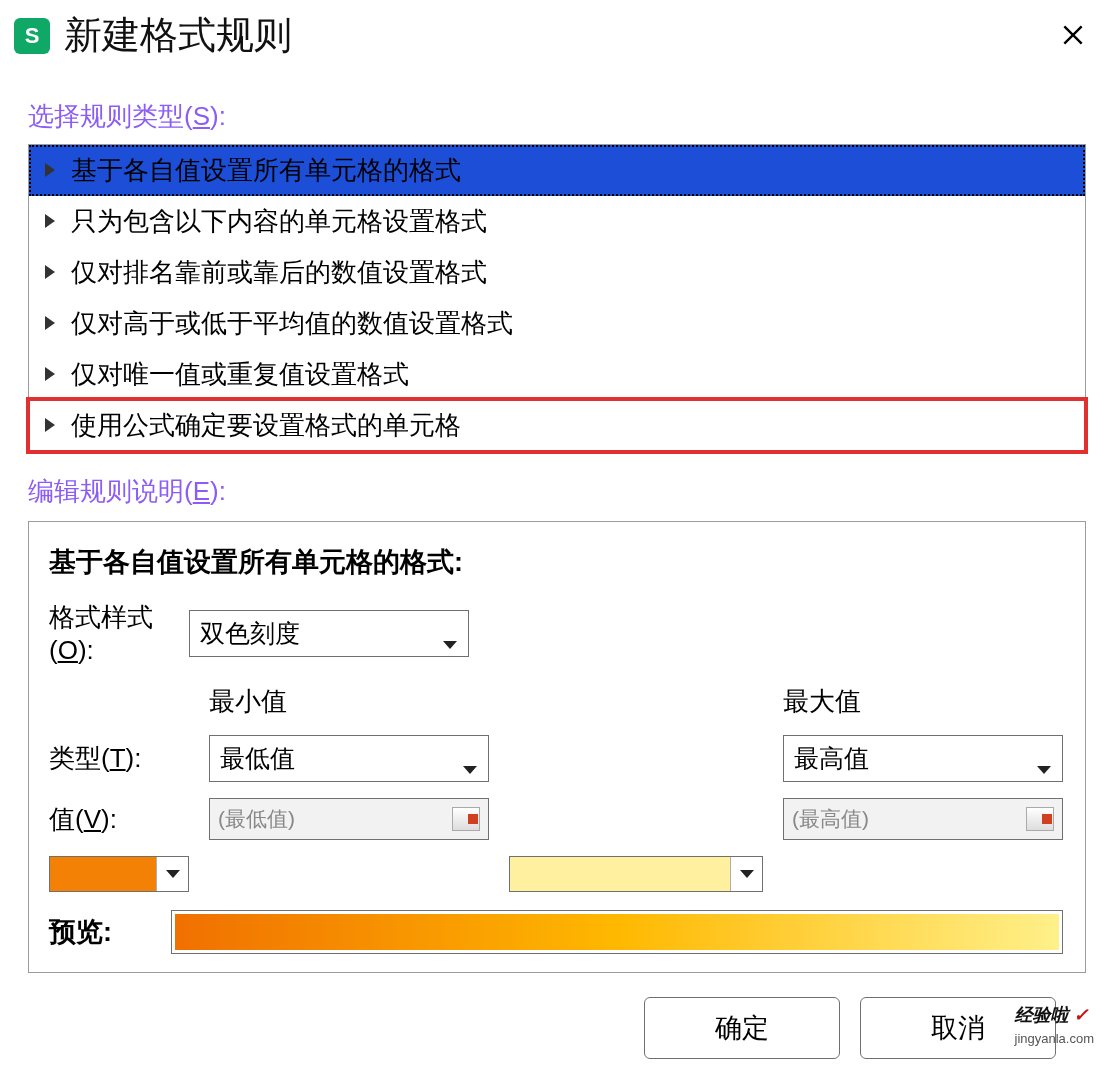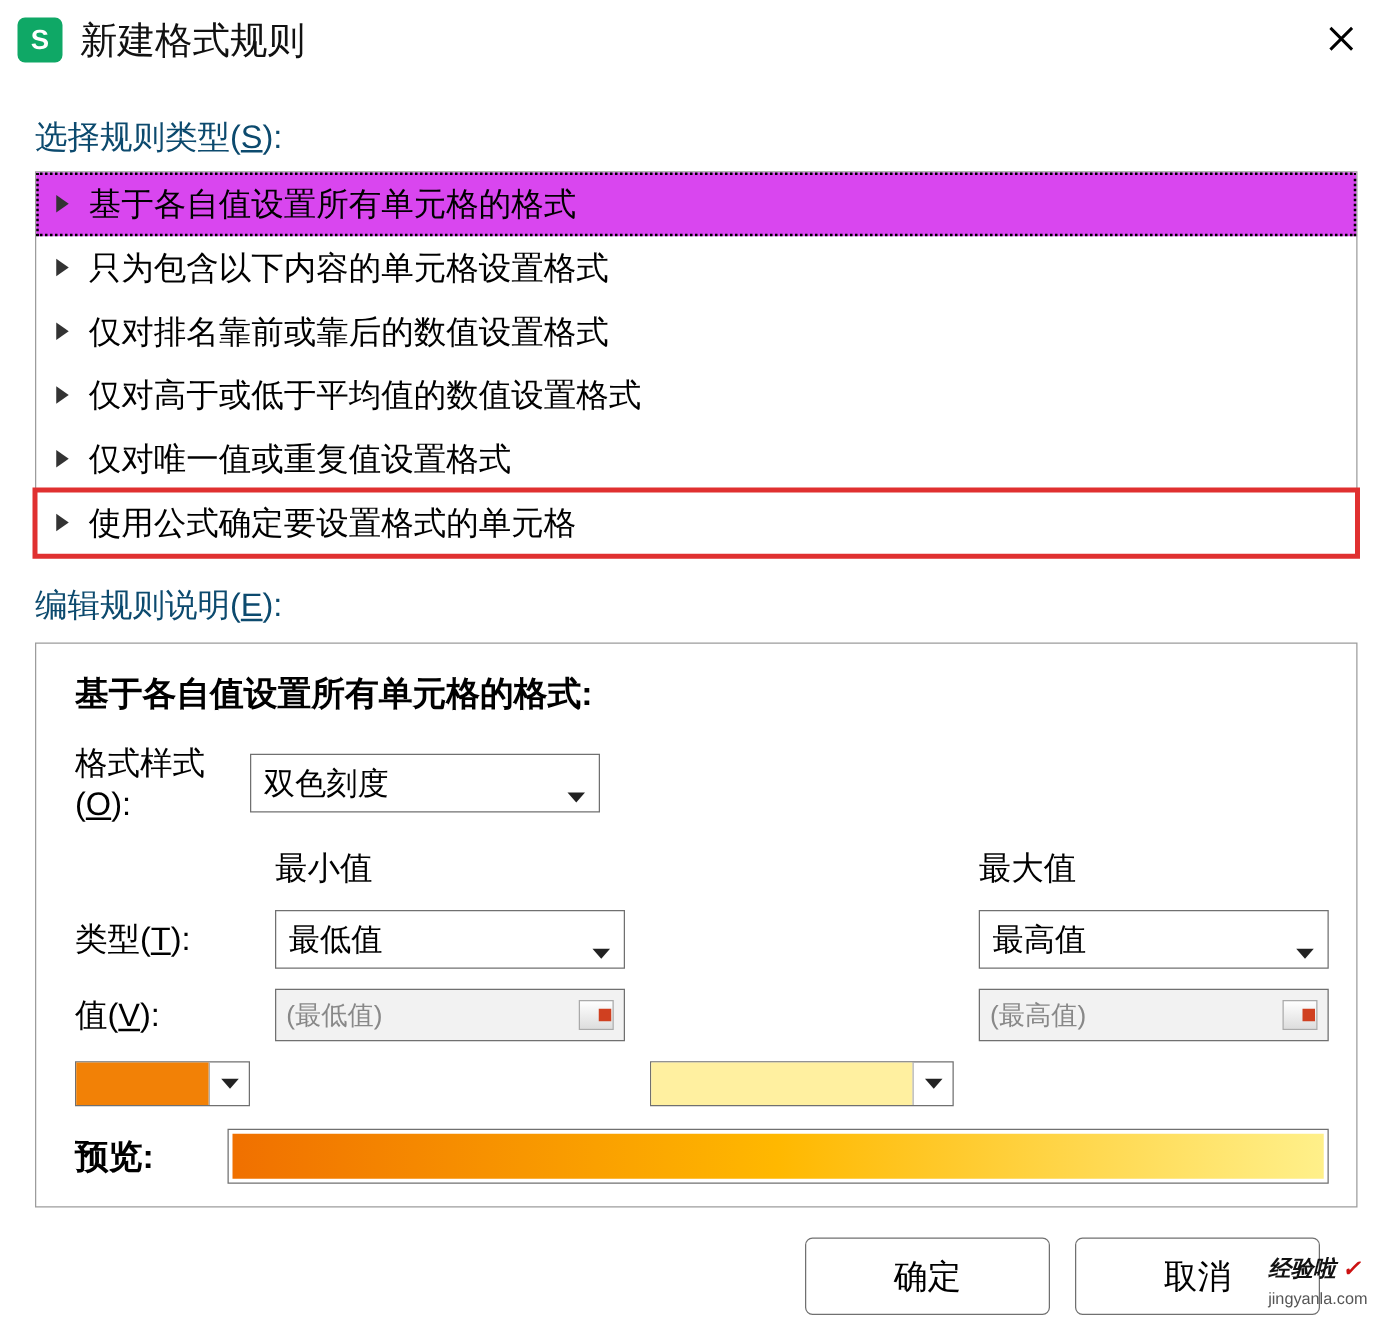--- a/index.html
+++ b/index.html
@@ -24,70 +24,70 @@
       border-radius: 6px;
       display: flex;
       align-items: center;
       justify-content: center;
       color: #fff;
       font-weight: bold;
       font-size: 22px;
       margin-right: 14px;
     }
     .title-text {
-      font-size: 30px;
+      font-size: 38px;
       color: #111;
       flex: 1;
     }
     .close-x {
       font-size: 36px;
       line-height: 1;
       cursor: pointer;
       padding: 4px 10px;
     }
     .content {
       padding: 10px 28px 0 28px;
     }
     .section-label {
       font-size: 26px;
-      color: #0c4a6e;
+      color: #8b5cf6;
       margin: 14px 0 10px 0;
     }
     .under { text-decoration: underline; }
     .rule-list {
       border: 1px solid #9c9c9c;
       padding: 0;
     }
     .rule-item {
       display: flex;
       align-items: center;
       padding: 8px 8px;
       font-size: 26px;
       cursor: pointer;
     }
     .rule-item.selected {
       border: 2px dotted #000;
       padding: 6px 6px;
-      background: #d946ef;
+      background: #1d4ed8;
     }
     .tri {
       width: 14px;
       height: 20px;
       margin: 0 14px 0 6px;
       display: inline-block;
     }
     .tri svg { display:block; }
     .highlight-box {
       outline: 4px solid #e03030;
       outline-offset: -1px;
     }
     .edit-panel {
       border: 1px solid #9c9c9c;
       margin-top: 12px;
-      padding: 22px 22px 18px 31px;
+      padding: 22px 22px 18px 20px;
     }
     .panel-heading {
       font-size: 27px;
       font-weight: 700;
       margin-bottom: 20px;
     }
     .row {
       display: flex;
       align-items: center;
       margin-bottom: 16px;

